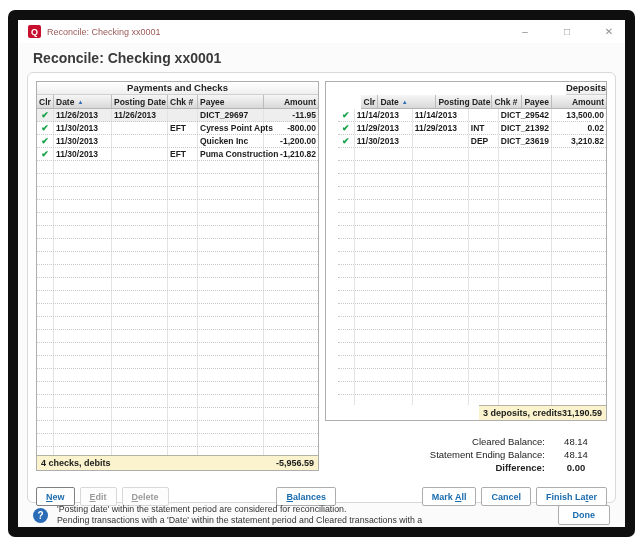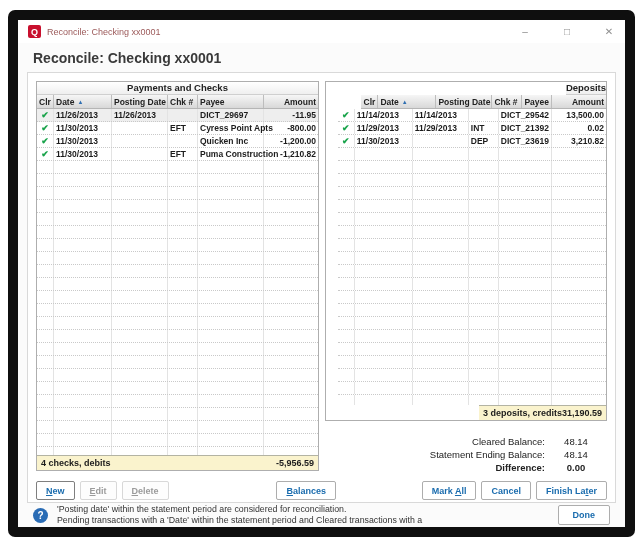--- a/index.html
+++ b/index.html
@@ -17,21 +17,21 @@
            font-size:9px; font-weight:bold; display:flex; align-items:center;
            justify-content:center; flex:none; }
   .win-title { font-size:9px; color:#9c5a5a; margin-left:6px; white-space:nowrap; }
   .controls { margin-left:auto; display:flex; gap:30px; color:#8f8f8f; font-size:10px; }
   .controls span { width:12px; text-align:center; cursor:default; }
 
   
   .heading { padding:7px 15px 4px; font-size:14px; font-weight:bold; color:#3a3a3a; flex:none; }
 
   
-  .card { margin:2px 9px 0; background:#ffffff; border:1px solid #d9d9d9; border-radius:0;
+  .card { margin:2px 9px 0; background:#ffffff; border:1px solid #d9d9d9; border-radius:6px;
           padding:8px 8px 6px; height:431px; flex:none; }
   .panels { display:flex; gap:6px; }
   .col-left { width:283px; flex:none; display:flex; flex-direction:column; }
   .col-right { flex:1; display:flex; flex-direction:column; min-width:0; }
 
   .panel { border:1px solid #aeaeae; background:#fff; display:flex; flex-direction:column;
            overflow:hidden; }
   .panel.left { height:390px; }
   .panel.right { height:340px;align-items:flex-end; }
   .ptitle { flex:none; height:13px; line-height:12px; text-align:center; font-size:9.5px;
@@ -60,21 +60,21 @@
                display:flex; align-items:center; justify-content:space-between; padding:0 4px;
                font-size:9px; font-weight:bold; color:#1c1c1c; }
 
   
   .summary { margin-top:14px; font-size:9.5px; color:#222; }
   .srow { display:flex; justify-content:flex-end; height:13px; align-items:center; }
   .srow .sval { width:62px; text-align:center; }
   .srow.bold { font-weight:bold; }
 
   
-  .actions { display:flex; margin-top:7px; align-items:flex-end; }
+  .actions { display:flex; margin-top:13px; align-items:flex-end; }
   .act-left { width:300px; flex:none; display:flex; gap:5px; }
   .act-right { margin-left:auto; display:flex; gap:5px; }
   .spacer { margin-left:auto; }
   .btn { height:19px; padding:0 9px; background:#fff; border:1px solid #adadad;
          border-radius:2px; font-size:9px; font-weight:bold; color:#1a6cae;
          font-family:inherit; cursor:pointer; white-space:nowrap; }
   .btn.primary { border-color:#7f7f7f; }
   .btn.disabled { color:#9b9b9b; border-color:#d8d8d8; background:#fdfdfd; }
 
   

